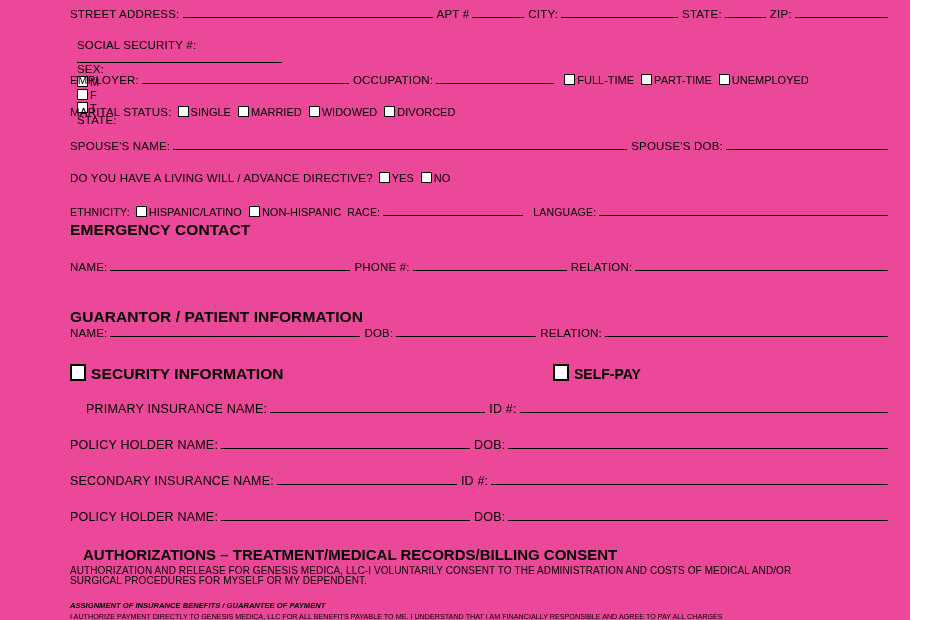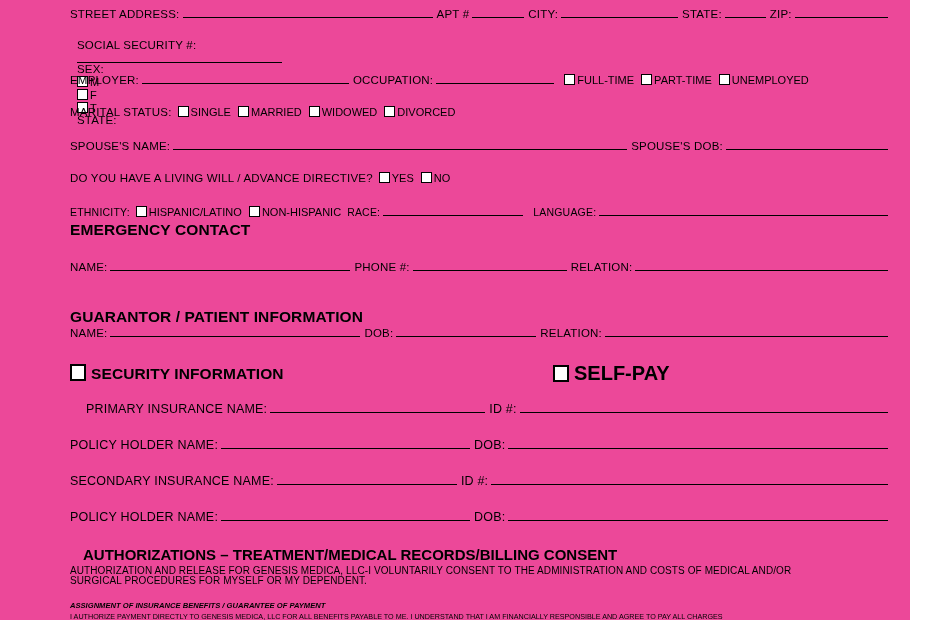--- a/index.html
+++ b/index.html
@@ -84,21 +84,21 @@
     letter-spacing: .1px;
     white-space: nowrap;
   }
   .sec-head.ins {
     display: flex;
     align-items: baseline;
   }
   .ins-right {
     position: absolute;
     left: 553px;
-    font-size: 20px;
+    font-size: 14px;
     font-weight: bold;
     display: flex;
     align-items: baseline;
     white-space: nowrap;
   }
 
   
   .auth-head {
     position: absolute;
     left: 83px;

